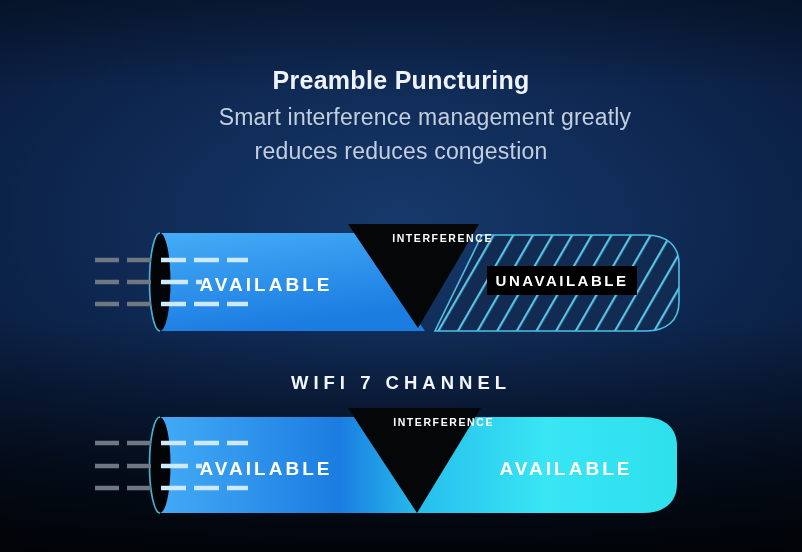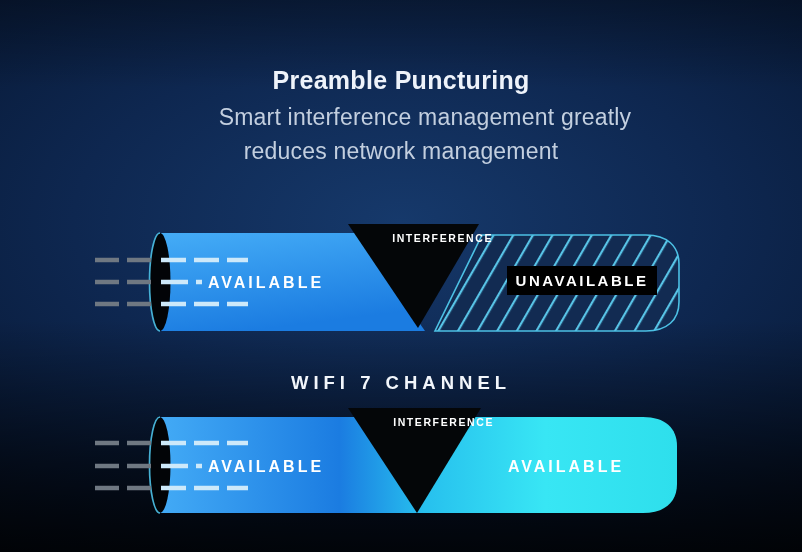--- a/index.html
+++ b/index.html
@@ -16,29 +16,29 @@
   .abs{position:absolute;}
   .ctr{left:0;width:802px;text-align:center;}
   #title{top:66px;font-size:25px;font-weight:700;letter-spacing:0.3px;}
   .subtitle{font-size:23px;font-weight:400;letter-spacing:0.2px;}
   #subtitle1{top:104px;}
   #subtitle2{top:138px;}
   .channel-label{font-size:18px;letter-spacing:5px;}
   #wifi6-label{top:188px;font-weight:400;}
   #wifi7-label{top:372px;font-weight:700;font-size:18.5px;}
   .pipe-label{
-    font-size:16px;font-weight:700;letter-spacing:3px;color:#fff;text-align:center;
+    font-size:19px;font-weight:700;letter-spacing:3px;color:#fff;text-align:center;
   }
   #wifi6-available{left:155px;width:222px;top:274px;}
   #wifi7-available-left{left:155px;width:222px;top:458px;}
   #wifi7-available-right{left:455px;width:222px;top:458px;}
   #wifi6-unavailable{
     left:487px;top:266px;width:150px;height:29px;
     display:flex;align-items:center;justify-content:center;
-    font-size:15px;font-weight:700;letter-spacing:2.5px;color:#fff;margin-left:20px;
+    font-size:15px;font-weight:700;letter-spacing:2.5px;color:#fff;
   }
   .interference-label{
     width:160px;text-align:right;
     font-size:10.5px;font-weight:700;letter-spacing:1.6px;color:#fff;
   }
   #wifi6-interference{left:333px;top:232px;}
   #wifi7-interference{left:334px;top:416px;}
   svg{display:block;}
 </style>
 </head>
@@ -97,21 +97,21 @@
         <line x1="161" y1="466" x2="202" y2="466" stroke-dasharray="27 8 9 99" stroke="#cde9fa"></line>
         <line x1="161" y1="488" x2="248" y2="488" stroke-dasharray="25 8" stroke="#cde9fa"></line>
       </g>
 
       <path d="M 348 408 L 481 408 L 417 513 Z" fill="#040608"></path>
     </g>
   </svg>
 
   <div class="abs ctr" id="title" style="color:#eef3fa;">Preamble Puncturing</div>
   <div class="abs ctr subtitle" id="subtitle1" style="color:#c3cfdf;padding-left:24px;">Smart interference management greatly</div>
-  <div class="abs ctr subtitle" id="subtitle2" style="color:#c3cfdf;">reduces network management</div>
+  <div class="abs ctr subtitle" id="subtitle2" style="color:#c3cfdf;">reduces reduces congestion</div>
 
 
   <div class="abs interference-label" id="wifi6-interference">INTERFERENCE</div>
   <div class="abs pipe-label" id="wifi6-available">AVAILABLE</div>
   <div class="abs" id="wifi6-unavailable" style="background:#000;">
     <span>UNAVAILABLE</span>
   </div>
 
   <div class="abs ctr channel-label" id="wifi7-label" style="color:#f2f6fb;">WIFI 7 CHANNEL</div>
 

